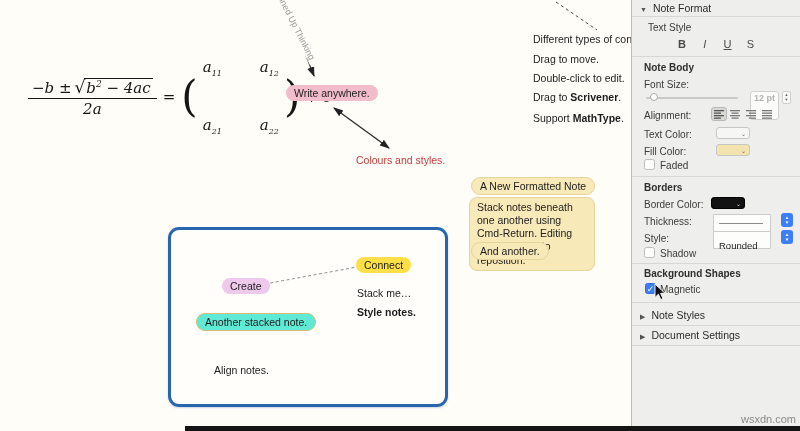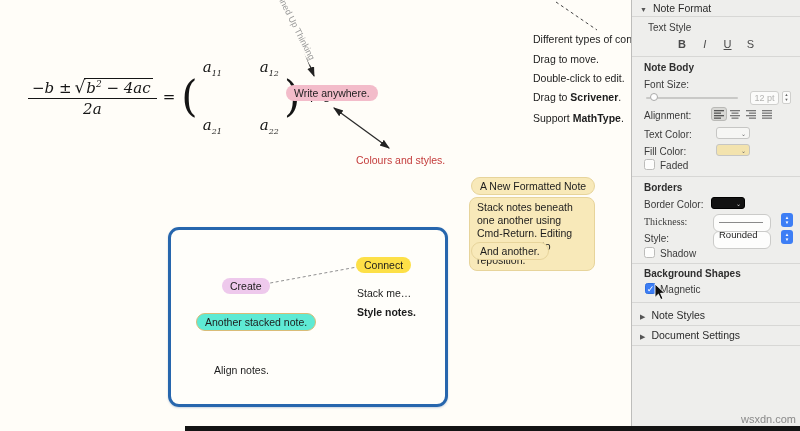--- a/index.html
+++ b/index.html
@@ -54,22 +54,22 @@
   .field { position:absolute; background:#fbfbfa; border:1px solid #cfcfcd; border-radius:3px; font-size:9px;
            color:#b3b3b1; text-align:center; }
   .mini-stepper { position:absolute; width:9px; height:13px; background:#fbfbfa; border:1px solid #cfcfcd; border-radius:2px;
                   display:flex; flex-direction:column; align-items:center; justify-content:center; }
   .mini-stepper span { font-size:4px; line-height:1.1; color:#666; }
   .alignbtns { position:absolute; display:flex; }
   .abtn { width:16px; height:14px; border:1px solid transparent; border-radius:3px; display:flex; align-items:center; justify-content:center; }
   .abtn.sel { background:#d8d8d5; border-color:#b9b9b6; }
   .swatch { position:absolute; height:12px; width:34px; border:1px solid #c6c6c4; border-radius:3px;
             display:flex; align-items:center; justify-content:flex-end; padding-right:3px; font-size:6px; color:#666; }
-  .popup { position:absolute; height:13px; background:#fdfdfc; border:1px solid #cbcbc9; border-radius:6px;
-           display:flex; align-items:flex-end; padding:8px 5px; font-size:9.5px; color:#222; }
+  .popup { position:absolute; height:13px; background:#fdfdfc; border:1px solid #cbcbc9; border-radius:1px;
+           display:flex; align-items:flex-start; padding:8px 5px; font-size:9.5px; color:#222; }
   .bstep { position:absolute; width:12px; height:14px; background:#3d7ef5; border-radius:3px;
            display:flex; flex-direction:column; align-items:center; justify-content:center; }
   .bstep span { color:#fff; font-size:4.5px; line-height:1.15; }
   .cb { position:absolute; width:11px; height:11px; border:1px solid #bcbcba; border-radius:2.5px; background:#fdfdfc; }
   .cb.on { background:#3d7ef5; border-color:#2f6fe0; color:#fff; font-size:9px; line-height:11px; text-align:center; }
   .cblabel { position:absolute; font-size:10px; color:#3a3a3a; }
   .watermark { position:absolute; right:4px; top:413px; font-size:11px; color:#8a8a8a; }
 
   .bottombar { position:absolute; left:185px; top:426px; width:615px; height:5px; background:#141414; }
   .cursor { position:absolute; left:654px; top:283px; }
@@ -152,21 +152,21 @@
       <span class="tsbtn" style="text-decoration:underline;">U</span>
       <span class="tsbtn">S</span>
     </div>
     <div class="pdiv" style="top:56px;"></div>
 
     <div class="prow psec" style="left:12px; top:62px;">Note Body</div>
     <div class="prow" style="left:12px; top:79px;">Font Size:</div>
 
     <div class="slider-track" style="left:14px; top:97px; width:92px;"></div>
     <div class="slider-thumb" style="left:18px; top:93px;"></div>
-    <div class="field" style="left:118px; top:91px; width:29px; height:14px; line-height:12px;">12 pt</div>
+    <div class="field" style="left:118px; top:91px; width:29px; height:29px; line-height:12px;font-weight:bold;">12 pt</div>
     <div class="mini-stepper" style="left:150px; top:91px;">
         <span>▲</span>
         <span>▼</span>
       </div>
 
     <div class="prow" style="left:12px; top:110px;">Alignment:</div>
     <div class="alignbtns" style="left:79px; top:107px;">
       <span class="abtn sel">
         <svg width="10" height="9">
             <g fill="#555">
@@ -223,21 +223,21 @@
     <div class="cblabel" style="left:28px; top:160px;">Faded</div>
 
     <div class="pdiv" style="top:176px;"></div>
     <div class="prow psec" style="left:12px; top:182px;">Borders</div>
 
     <div class="prow" style="left:12px; top:199px;">Border Color:</div>
     <div class="swatch" style="left:79px; top:197px; background:#121212; border-color:#000;">
         <span style="color:#ddd;">⌄</span>
       </div>
 
-    <div class="prow" style="left:12px; top:216px;font-family:Liberation Serif, serif;">Thickness:</div>
+    <div class="prow" style="left:12px; top:216px;">Thickness:</div>
     <div class="popup" style="left:81px; top:214px; width:58px;">
         <span style="display:inline-block; width:44px; height:1px; background:#8a8a8a;"></span>
       </div>
     <div class="bstep" style="left:149px; top:213px;">
         <span>▲</span>
         <span>▼</span>
       </div>
 
     <div class="prow" style="left:12px; top:233px;">Style:</div>
     <div class="popup" style="left:81px; top:231px; width:58px;">

